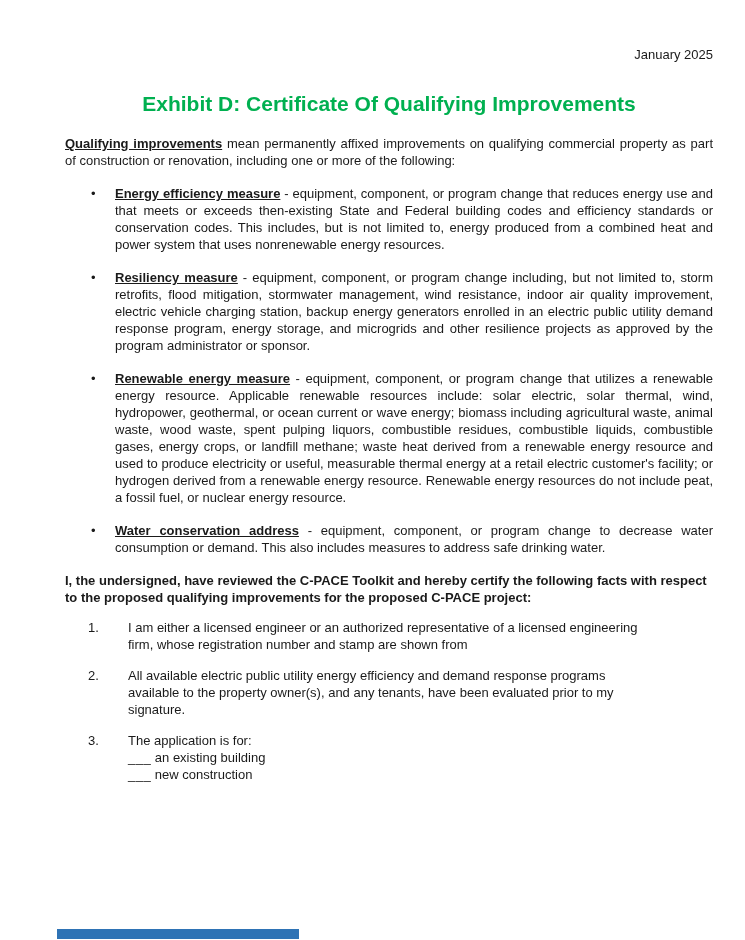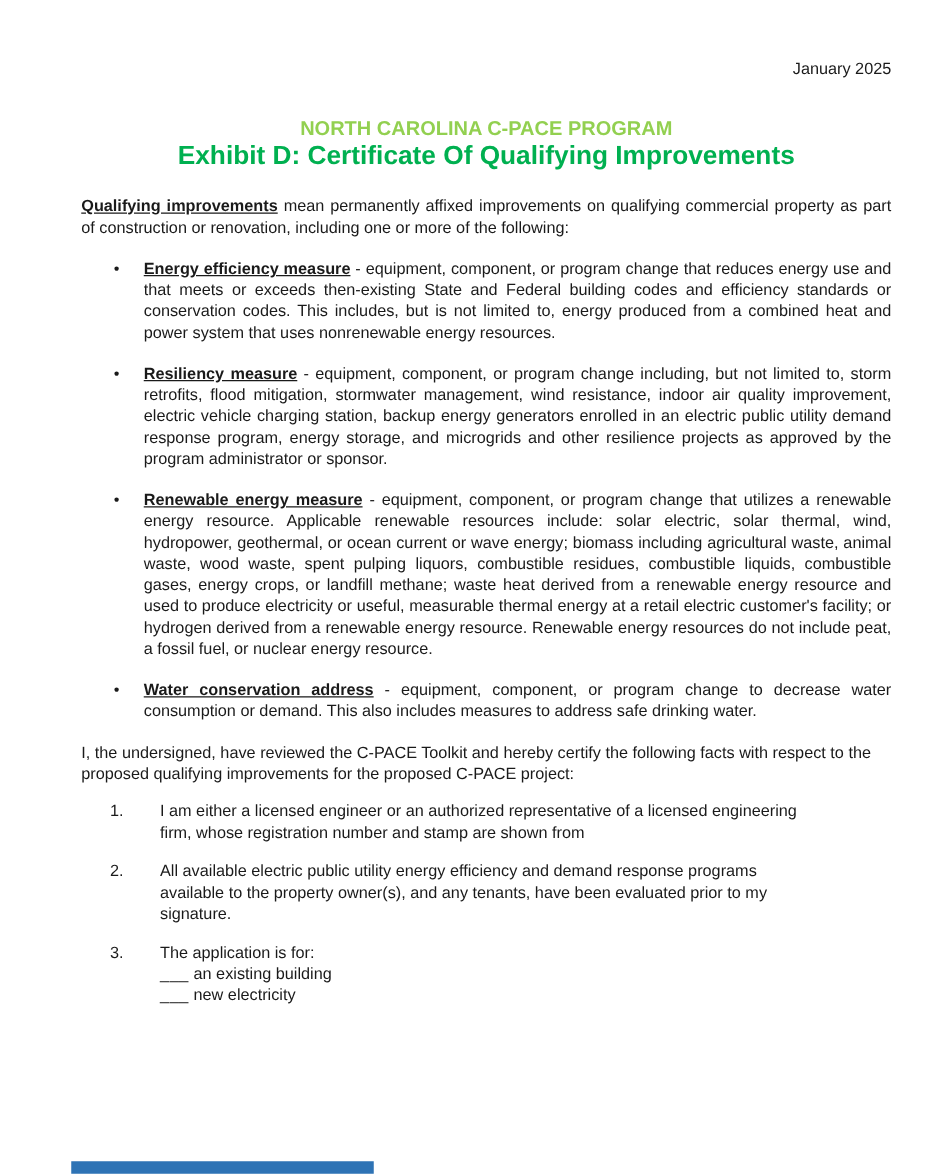--- a/index.html
+++ b/index.html
@@ -57,21 +57,21 @@
     margin: 0 0 16px 50px;
     text-align: justify;
   }
   ul.measures li::before {
     content: "\2022";
     position: absolute;
     left: -24px;
     top: 0;
   }
   .certification {
-    font-weight: normal;
+    font-weight: bold;
     margin-bottom: 13px;
   }
   .numbered { margin-top: 0; }
   .num-item {
     display: flex;
     margin-bottom: 14px;
   }
   .num-item .num {
     width: 40px;
     margin-left: 23px;
@@ -91,21 +91,20 @@
     background: var(--footer-blue);
   }
 </style>
 </head>
 <body>
 
 <div class="page">
 
   <div class="date-line">January 2025</div>
 
-  <div class="doc-title">NORTH CAROLINA C-PACE PROGRAM</div>
 
   <div class="doc-subtitle">Exhibit D: Certificate Of Qualifying Improvements</div>
 
   <p class="intro"><span class="term">Qualifying improvements</span><span> mean permanently affixed improvements on qualifying commercial property as part of construction or renovation, including one or more of the following:</span></p>
 
   <ul class="measures">
     <li><span class="term">Energy efficiency measure</span><span> - equipment, component, or program change that reduces energy use and that meets or exceeds then-existing State and Federal building codes and efficiency standards or conservation codes. This includes, but is not limited to, energy produced from a combined heat and power system that uses nonrenewable energy resources.</span></li>
     <li><span class="term">Resiliency measure</span><span> - equipment, component, or program change including, but not limited to, storm retrofits, flood mitigation, stormwater management, wind resistance, indoor air quality improvement, electric vehicle charging station, backup energy generators enrolled in an electric public utility demand response program, energy storage, and microgrids and other resilience projects as approved by the program administrator or sponsor.</span></li>
     <li><span class="term">Renewable energy measure</span><span> - equipment, component, or program change that utilizes a renewable energy resource. Applicable renewable resources include: solar electric, solar thermal, wind, hydropower, geothermal, or ocean current or wave energy; biomass including agricultural waste, animal waste, wood waste, spent pulping liquors, combustible residues, combustible liquids, combustible gases, energy crops, or landfill methane; waste heat derived from a renewable energy resource and used to produce electricity or useful, measurable thermal energy at a retail electric customer's facility; or hydrogen derived from a renewable energy resource. Renewable energy resources do not include peat, a fossil fuel, or nuclear energy resource.</span></li>
     <li><span class="term">Water conservation address</span><span> - equipment, component, or program change to decrease water consumption or demand. This also includes measures to address safe drinking water.</span></li>
@@ -123,21 +122,21 @@
     <div class="num-item">
       <span class="num">2.</span>
       <div class="item-body">All available electric public utility energy efficiency and demand response programs available to the property owner(s), and any tenants, have been evaluated prior to my signature.</div>
     </div>
 
     <div class="num-item">
       <span class="num">3.</span>
       <div class="item-body">
         <div>The application is for:</div>
         <div class="option-line"><span class="blank">___</span><span> an existing building</span></div>
-        <div class="option-line"><span class="blank">___</span><span> new electricity</span></div>
+        <div class="option-line"><span class="blank">___</span><span> new construction</span></div>
       </div>
     </div>
 
   </div>
 
   <div class="footer-bar"></div>
 
 </div>
 
 </body></html>

